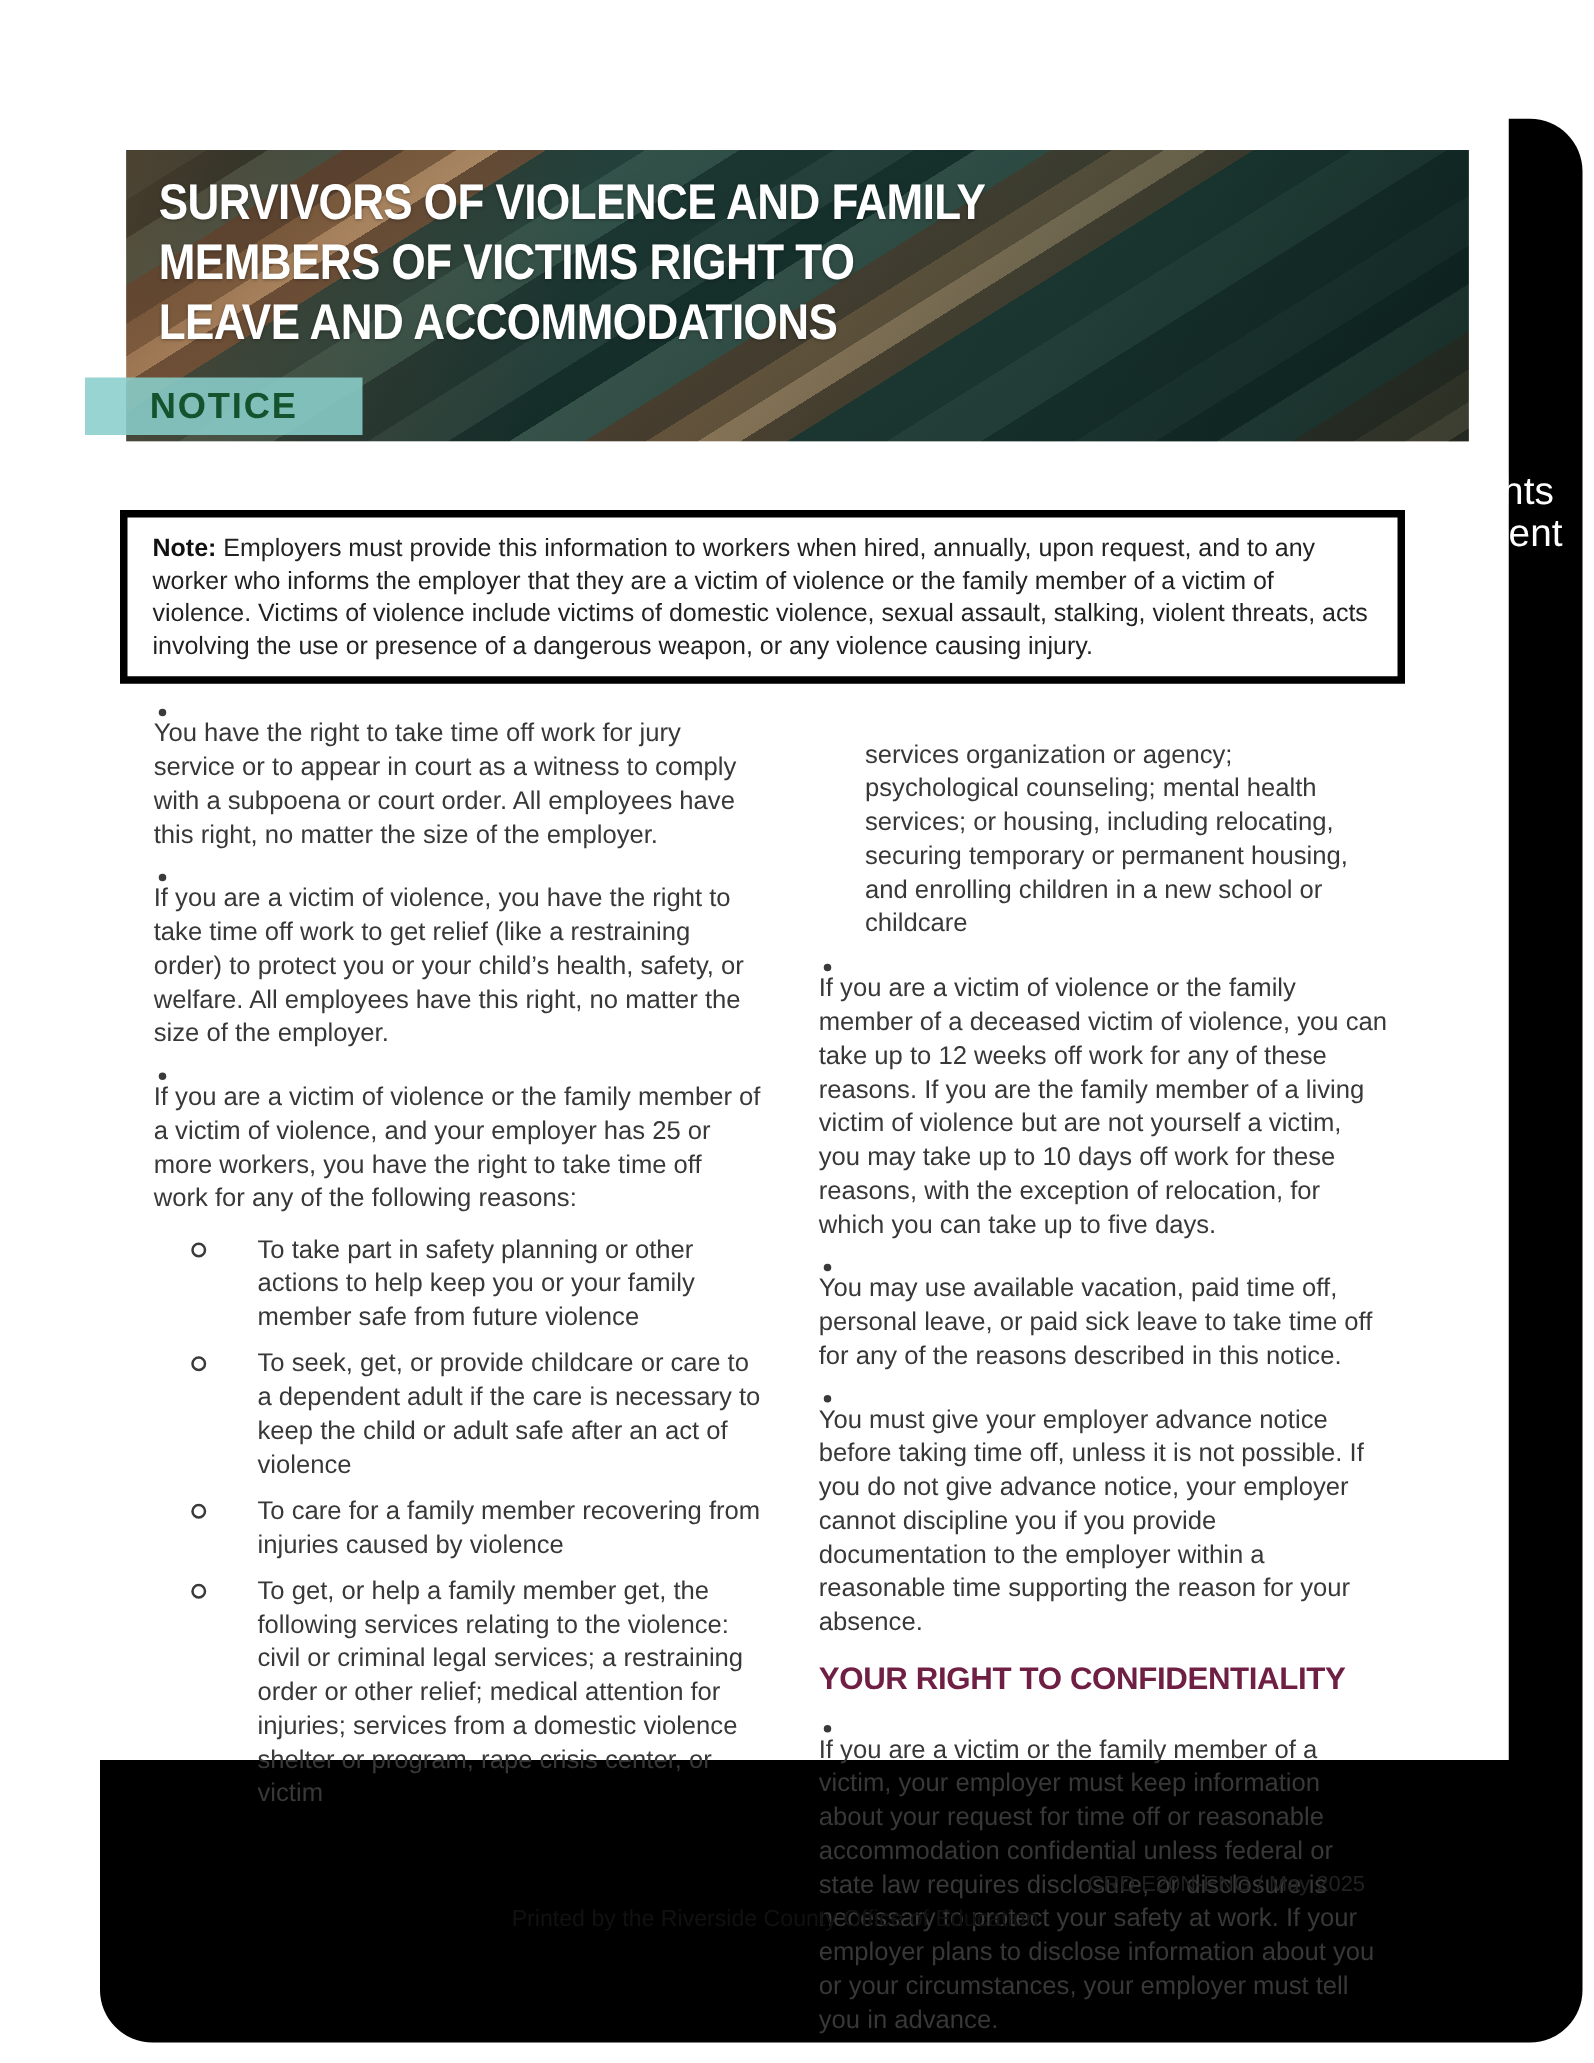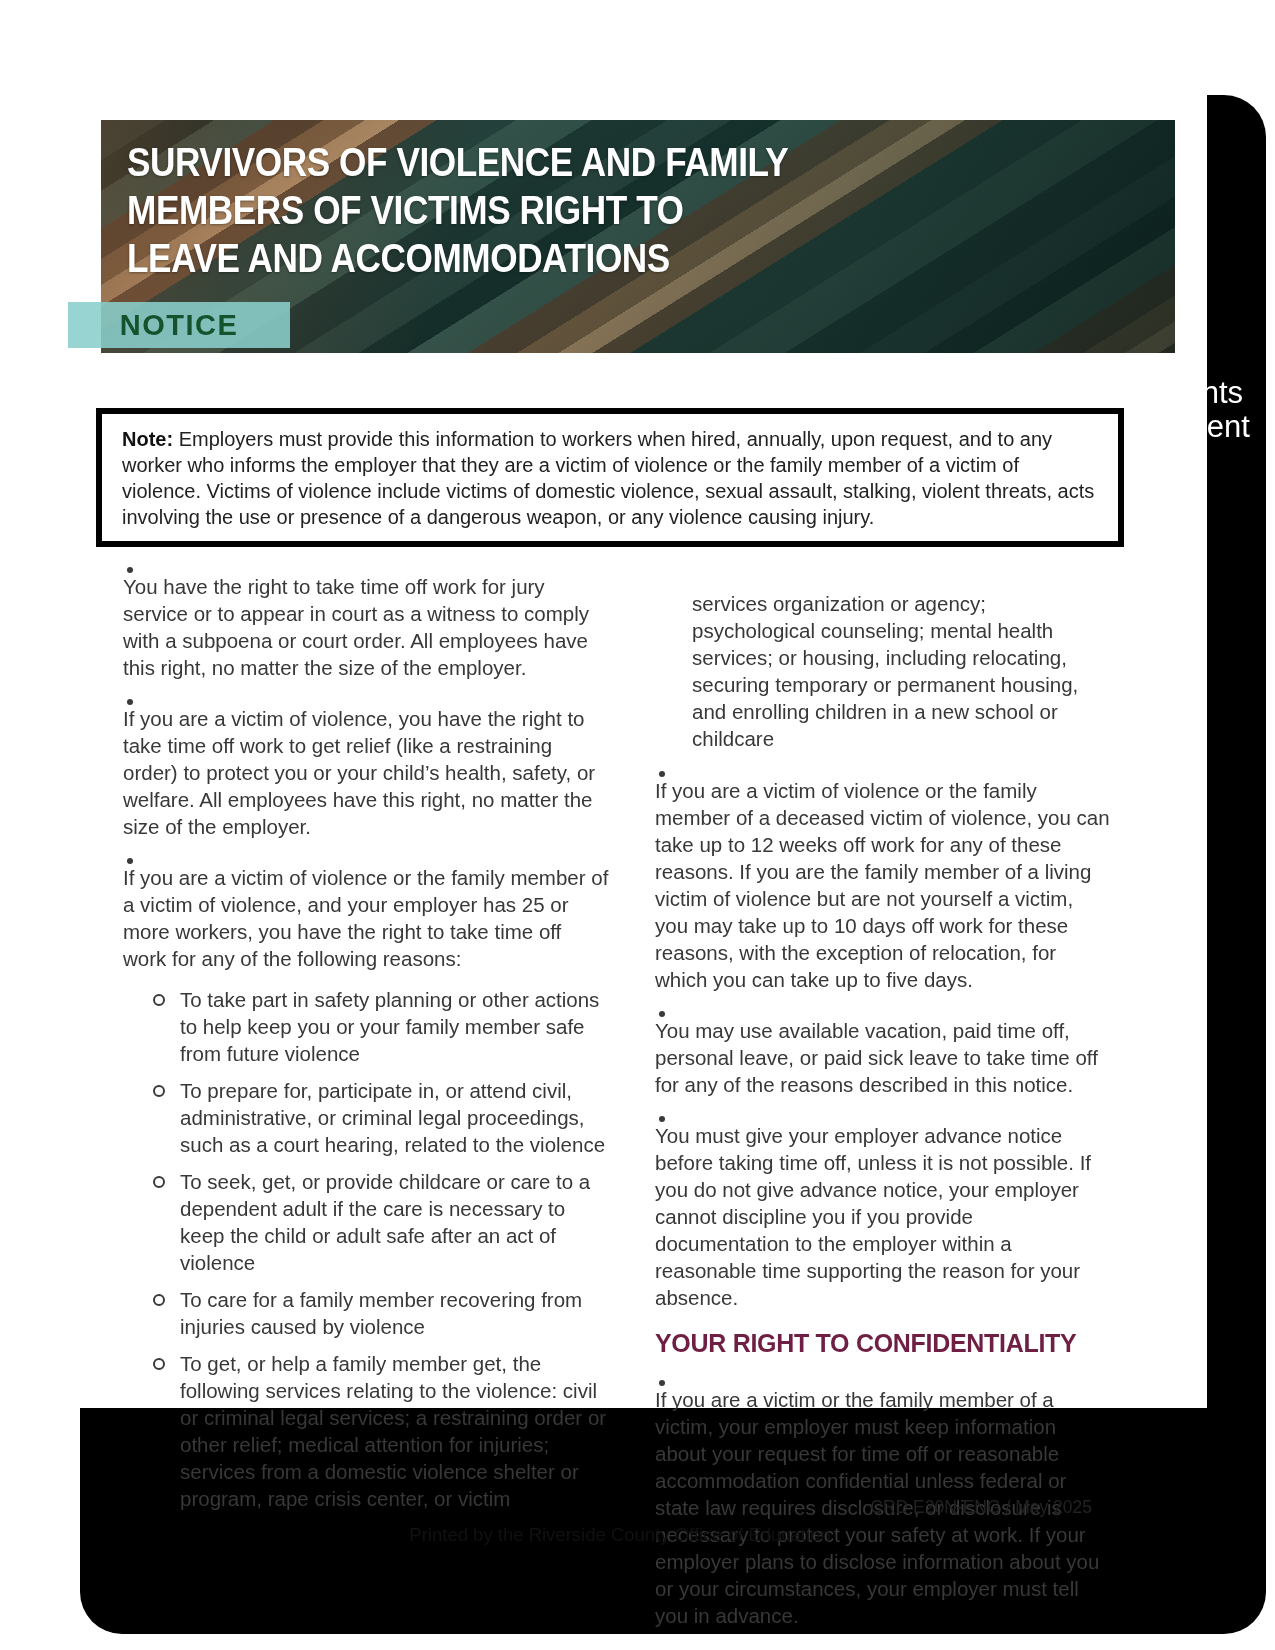--- a/index.html
+++ b/index.html
@@ -73,21 +73,21 @@
   }
   .col-right h2.section{margin-top:18px;}
   .li{display:flex;margin:0 0 7px 0;flex-direction:column;}
   .li .marker{flex:none;width:27px;}
   .li .marker::before{
     content:"";display:block;width:6px;height:6px;border-radius:50%;
     background:#3a3a3a;margin:11px 0 0 4px;
   }
   .li p{margin:0;font-size:20.5px;line-height:27px;}
   .sublist{margin:14px 0 0 28px;}
-  .sub{display:flex;margin:0 0 10px 0;}
+  .sub{display:flex;margin:0 0 10px 0;gap:26px;}
   .sub .marker{flex:none;width:29px;}
   .sub .marker::before{
     content:"";display:block;width:8px;height:8px;border-radius:50%;
     border:2px solid #3a3a3a;background:transparent;margin:8px 0 0 2px;
   }
   .sub p{margin:0;font-size:20.5px;line-height:27px;}
   .continuation{margin:34px 0 8px 37px;font-size:20.5px;line-height:27px;}
   
   .doc-code{
     position:absolute;left:655px;top:1497px;width:437px;
@@ -172,24 +172,20 @@
         <p>If you are a victim of violence or the family member of a victim of violence, and your employer has 25 or more workers, you have the right to take time off work for any of the following reasons:</p>
       </div>
 
       <div class="sublist">
         <div class="sub">
           <span class="marker"></span>
           <p>To take part in safety planning or other actions to help keep you or your family member safe from future violence</p>
         </div>
         <div class="sub">
           <span class="marker"></span>
-          <p>To prepare for, participate in, or attend civil, administrative, or criminal legal proceedings, such as a court hearing, related to the violence</p>
-        </div>
-        <div class="sub">
-          <span class="marker"></span>
           <p>To seek, get, or provide childcare or care to a dependent adult if the care is necessary to keep the child or adult safe after an act of violence</p>
         </div>
         <div class="sub">
           <span class="marker"></span>
           <p>To care for a family member recovering from injuries caused by violence</p>
         </div>
         <div class="sub">
           <span class="marker"></span>
           <p>To get, or help a family member get, the following services relating to the violence: civil or criminal legal services; a restraining order or other relief; medical attention for injuries; services from a domestic violence shelter or program, rape crisis center, or victim</p>
         </div>

